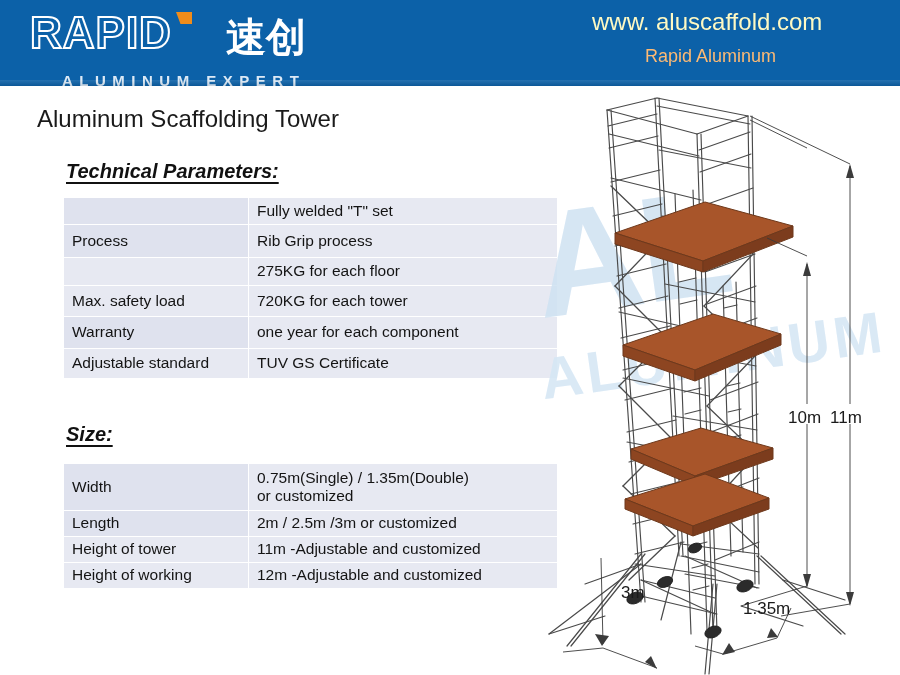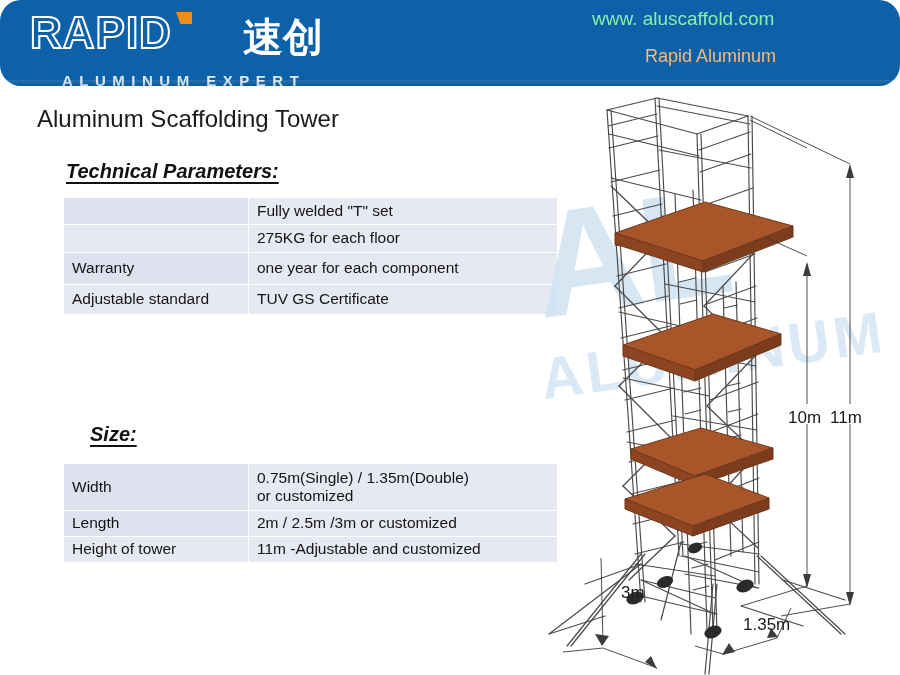--- a/index.html
+++ b/index.html
@@ -5,76 +5,76 @@
   html,body{margin:0;padding:0;}
   body{
     width:900px;height:675px;overflow:hidden;background:#ffffff;
     font-family:"Liberation Sans","DejaVu Sans",sans-serif;
     position:relative;
   }
 
   
   .header{
     position:absolute;left:0;top:0;width:900px;height:86px;
-    background:#0c61a8;overflow:hidden;border-radius:21px;
+    background:#0c61a8;overflow:hidden;
   }
   .header-sheen{
     position:absolute;left:0;bottom:0;width:900px;height:6px;
     background:linear-gradient(to bottom,rgba(255,255,255,0.10),rgba(0,0,0,0.10));
   }
   .logo{position:absolute;left:30px;top:6px;width:300px;height:74px;}
   .logo-main{
     position:absolute;left:0;top:2px;
     font-size:44px;font-weight:bold;letter-spacing:1px;
     color:#0c61a8;
     -webkit-text-stroke:2px #ffffff;
     text-stroke:2px #ffffff;
     font-family:"Liberation Sans","DejaVu Sans",sans-serif;
     white-space:nowrap;
   }
   .logo-cn{
     position:absolute;left:196px;top:4px;
     font-size:40px;font-weight:bold;color:#ffffff;
-    font-family:"DejaVu Sans",sans-serif;white-space:nowrap;margin-left:17px;
+    font-family:"DejaVu Sans",sans-serif;white-space:nowrap;
   }
   .logo-dot{
     position:absolute;left:146px;top:6px;width:16px;height:12px;
     background:#f08c1a;
     clip-path:polygon(0 0,100% 0,100% 100%,28% 100%);
   }
   .logo-sub{
     position:absolute;left:32px;top:54px;
     font-size:15px;font-weight:bold;letter-spacing:6.5px;
     color:#dce9f5;white-space:nowrap;margin-top:12px;
   }
   .header-right{
     position:absolute;right:0;top:0;width:360px;height:86px;
     color:#ffffff;
   }
   .hr-line1{
-    position:absolute;left:52px;top:8px;font-size:19px;color:#86efac;white-space:nowrap;
+    position:absolute;left:52px;top:8px;font-size:24px;color:#fef9c3;white-space:nowrap;
   }
   .hr-line2{
     position:absolute;left:105px;top:46px;font-size:18px;color:#fdba74;white-space:nowrap;
   }
 
   
   .page-title{
     position:absolute;left:37px;top:105px;
     font-size:24px;color:#1a1a1a;white-space:nowrap;
   }
 
   
   .section-head{
     position:absolute;font-style:italic;font-weight:bold;
     font-size:20px;color:#111;text-decoration:underline;
     text-underline-offset:4px;white-space:nowrap;
   }
   #sec-tech{left:66px;top:160px;}
-  #sec-size{left:66px;top:423px;margin-left:24px;}
+  #sec-size{left:66px;top:423px;}
 
   
   .tbl{position:absolute;border-collapse:separate;border-spacing:0;}
   .tbl td{
     background:#e7e9f2;
     font-size:15.5px;color:#141414;
     padding:0 8px;vertical-align:middle;
     border-bottom:1.5px solid #ffffff;
     border-right:1.5px solid #ffffff;
     line-height:1.18;
@@ -108,21 +108,21 @@
     transform:rotate(-8deg);
     white-space:nowrap;line-height:1;
   }
   .tower-svg{position:absolute;left:0;top:0;}
   .dimlabel{
     position:absolute;font-size:17px;color:#1a1a1a;white-space:nowrap;
   }
   #dim-10m{left:243px;top:322px;}
   #dim-11m{left:285px;top:322px;}
   #dim-3m{left:76px;top:497px;text-align:center;}
-  #dim-135m{left:198px;top:513px;margin-top:16px;}
+  #dim-135m{left:198px;top:513px;}
 </style>
 </head>
 <body>
 
 <div class="header">
   <div class="logo">
     <div class="logo-main">RAPID</div>
     <div class="logo-dot"></div>
     <div class="logo-cn">速创</div>
     <div class="logo-sub">ALUMINUM EXPERT</div>
@@ -138,22 +138,30 @@
 
 <div class="section-head" id="sec-tech">Technical Parameters:</div>
 
 <table class="tbl" id="tbl-tech">
   <tbody>
       <tr>
     <td class="keycol alt" style="height:26px"></td>
     <td class="valcol plain">Fully welded "T" set</td>
   </tr>
   <tr>
+    <td class="keycol alt" style="height:32px">Process</td>
+    <td class="valcol plain">Rib Grip process</td>
+  </tr>
+  <tr>
     <td class="keycol" style="height:27px"></td>
     <td class="valcol plain">275KG for each floor</td>
+  </tr>
+  <tr>
+    <td class="keycol" style="height:30px">Max. safety load</td>
+    <td class="valcol plain">720KG for each tower</td>
   </tr>
   <tr>
     <td class="keycol alt" style="height:31px">Warranty</td>
     <td class="valcol plain">one year for each component</td>
   </tr>
   <tr>
     <td class="keycol" style="height:29px">Adjustable standard</td>
     <td class="valcol plain">TUV GS Certificate</td>
   </tr>
 </tbody>
@@ -170,20 +178,24 @@
       <div>or customized</div>
     </td>
   </tr>
   <tr>
     <td class="keycol alt" style="height:25px">Length</td>
     <td class="valcol plain">2m / 2.5m /3m or customized</td>
   </tr>
   <tr>
     <td class="keycol" style="height:25px">Height of tower</td>
     <td class="valcol plain">11m -Adjustable and customized</td>
+  </tr>
+  <tr>
+    <td class="keycol" style="height:25px">Height of working</td>
+    <td class="valcol plain">12m -Adjustable and customized</td>
   </tr>
 </tbody>
   </table>
 
 <div class="illu">
 
   <div class="watermark">AL</div>
   <div class="watermark2">ALUMINUM E</div>
 
   <svg class="tower-svg" width="355" height="589" viewBox="0 0 355 589">

